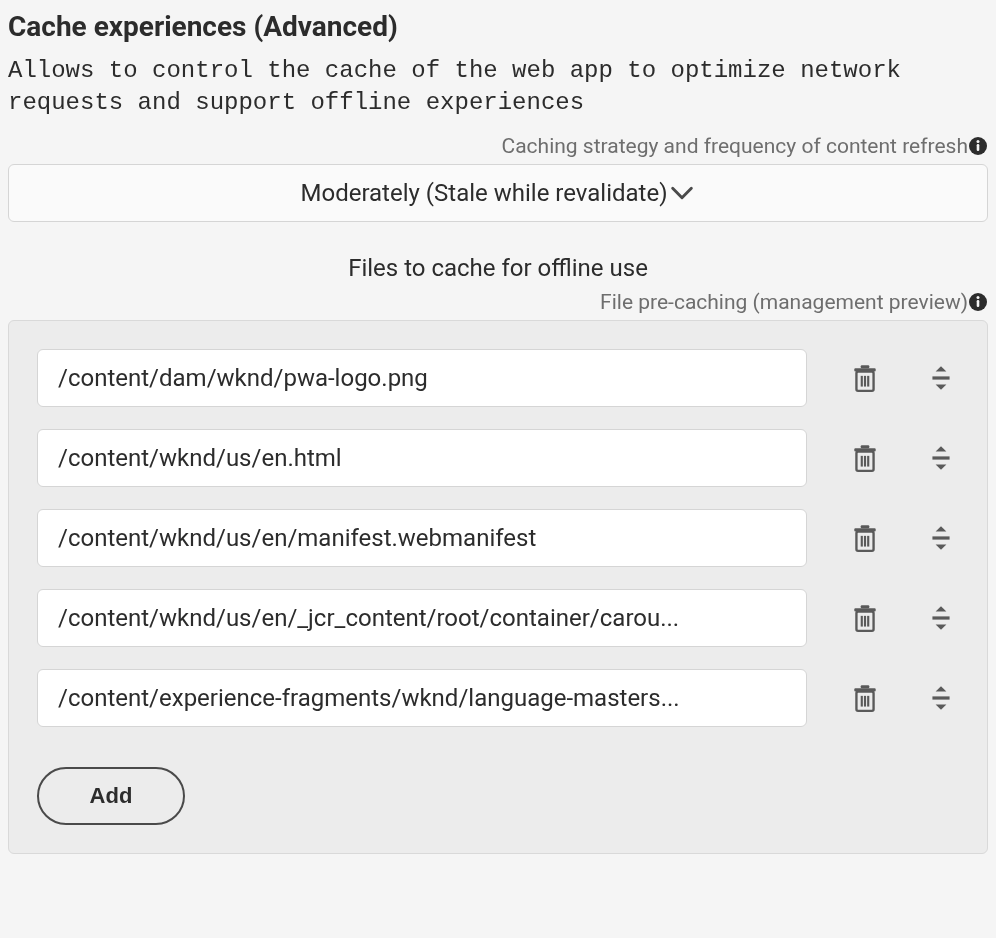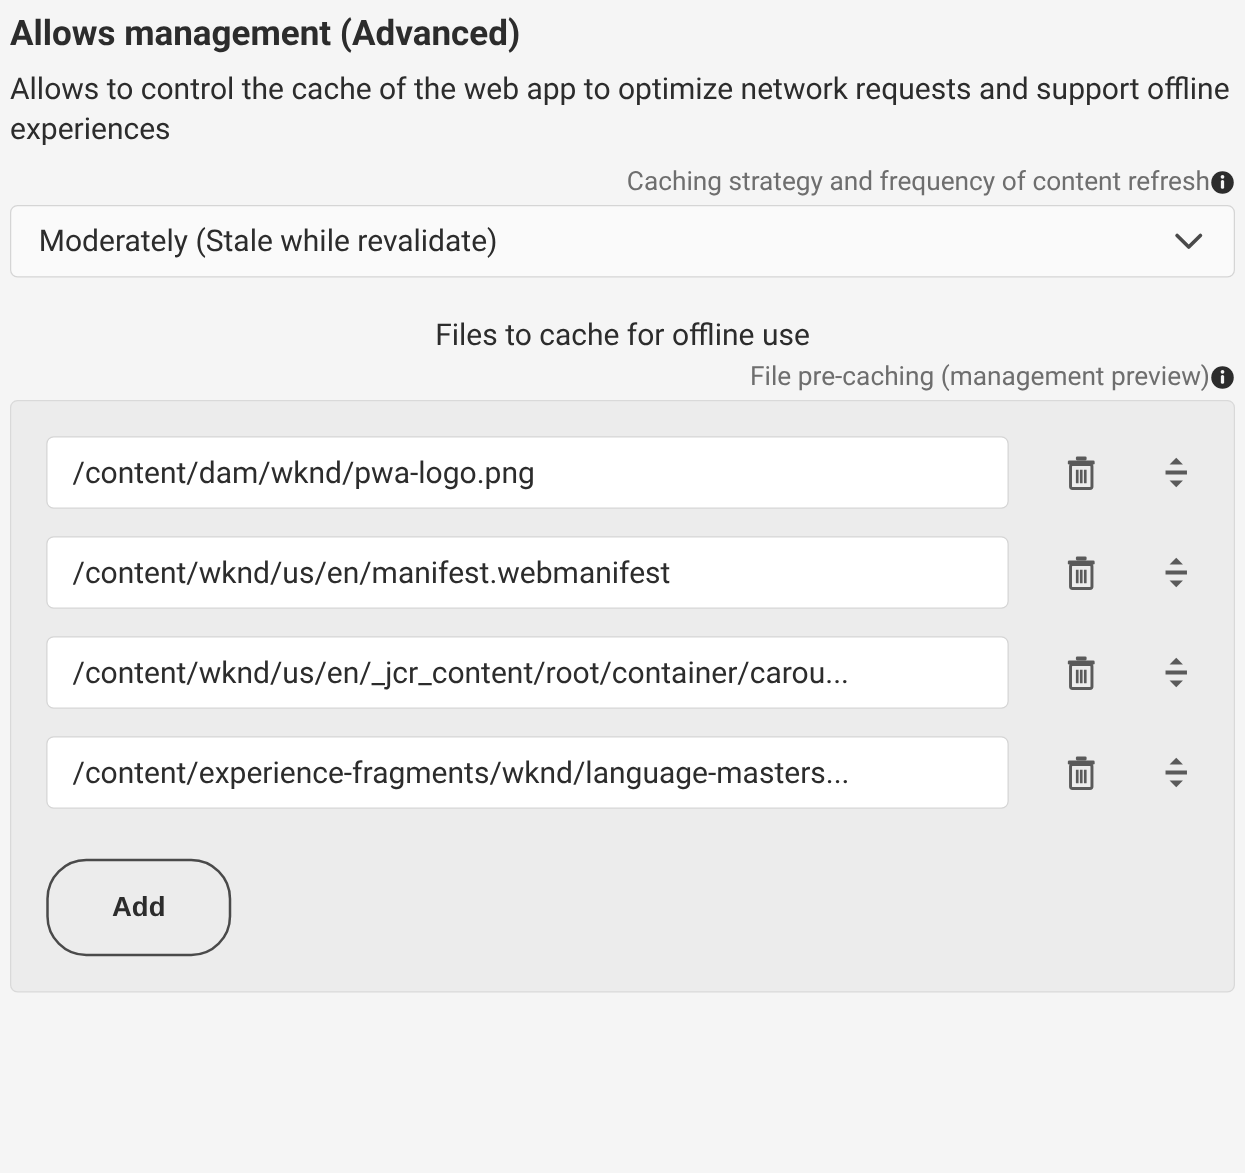--- a/index.html
+++ b/index.html
@@ -18,20 +18,21 @@
     font-size: 28px;
     font-weight: 700;
     margin: 4px 0 12px 0;
     color: #2c2c2c;
   }
   .section-desc {
     font-size: 24px;
     line-height: 1.35;
     color: #2c2c2c;
     margin: 0 0 14px 0;
+    font-family: Liberation Mono, monospace;
   }
   .field-label-row {
     display: flex;
     align-items: center;
     justify-content: flex-end;
     margin-bottom: 6px;
   }
   .field-label {
     font-size: 21px;
     color: #6e6e6e;
@@ -41,21 +42,21 @@
     height: 20px;
     flex: 0 0 auto;
     color: #2c2c2c;
   }
   .info-icon svg { display:block; }
 
   
   .select {
     display: flex;
     align-items: center;
-    justify-content: space-between;
+    justify-content: center;
     background: #fafafa;
     border: 1px solid #d5d5d5;
     border-radius: 6px;
     padding: 14px 22px;
     font-size: 24px;
     color: #2c2c2c;
     cursor: pointer;
   }
   .select .chevron {
     width: 28px;
@@ -112,21 +113,21 @@
     color: #5a5a5a;
     flex: 0 0 auto;
   }
   .icon-btn svg { display:block; }
 
   .add-btn {
     display: inline-flex;
     align-items: center;
     justify-content: center;
     min-width: 148px;
-    height: 78px;
+    height: 58px;
     border: 2px solid #4a4a4a;
     background: transparent;
     border-radius: 32px;
     font-size: 22px;
     font-weight: 600;
     color: #2c2c2c;
     cursor: pointer;
     margin-top: 18px;
     padding: 0 34px;
   }
@@ -155,21 +156,21 @@
     <g id="svg-reorder">
       <path d="M14 3 L9 8 L19 8 Z" fill="currentColor"></path>
       <rect x="6" y="12.5" width="16" height="3" fill="currentColor"></rect>
       <path d="M14 25 L9 20 L19 20 Z" fill="currentColor"></path>
     </g>
   </defs>
 </svg>
 
 <div class="panel">
 
-  <h2 class="section-title">Allows management (Advanced)</h2>
+  <h2 class="section-title">Cache experiences (Advanced)</h2>
 
   <p class="section-desc">Allows to control the cache of the web app to optimize network requests and support offline experiences</p>
 
   <div class="field-label-row">
     <span class="field-label">Caching strategy and frequency of content refresh</span>
     <span class="info-icon">
       <svg viewBox="0 0 20 20" width="20" height="20">
           <use href="#svg-info"></use>
         </svg>
     </span>
@@ -204,20 +205,33 @@
             <use href="#svg-trash"></use>
           </svg>
       </button>
       <button class="icon-btn">
         <svg viewBox="0 0 28 28" width="30" height="30">
             <use href="#svg-reorder"></use>
           </svg>
       </button>
     </div>
 
+    <div class="file-row">
+      <input class="file-input" type="text" value="/content/wknd/us/en.html" style="">
+      <button class="icon-btn">
+        <svg viewBox="0 0 28 28" width="30" height="30">
+            <use href="#svg-trash"></use>
+          </svg>
+      </button>
+      <button class="icon-btn">
+        <svg viewBox="0 0 28 28" width="30" height="30">
+            <use href="#svg-reorder"></use>
+          </svg>
+      </button>
+    </div>
 
     <div class="file-row">
       <input class="file-input" type="text" value="/content/wknd/us/en/manifest.webmanifest" style="">
       <button class="icon-btn">
         <svg viewBox="0 0 28 28" width="30" height="30">
             <use href="#svg-trash"></use>
           </svg>
       </button>
       <button class="icon-btn">
         <svg viewBox="0 0 28 28" width="30" height="30">

